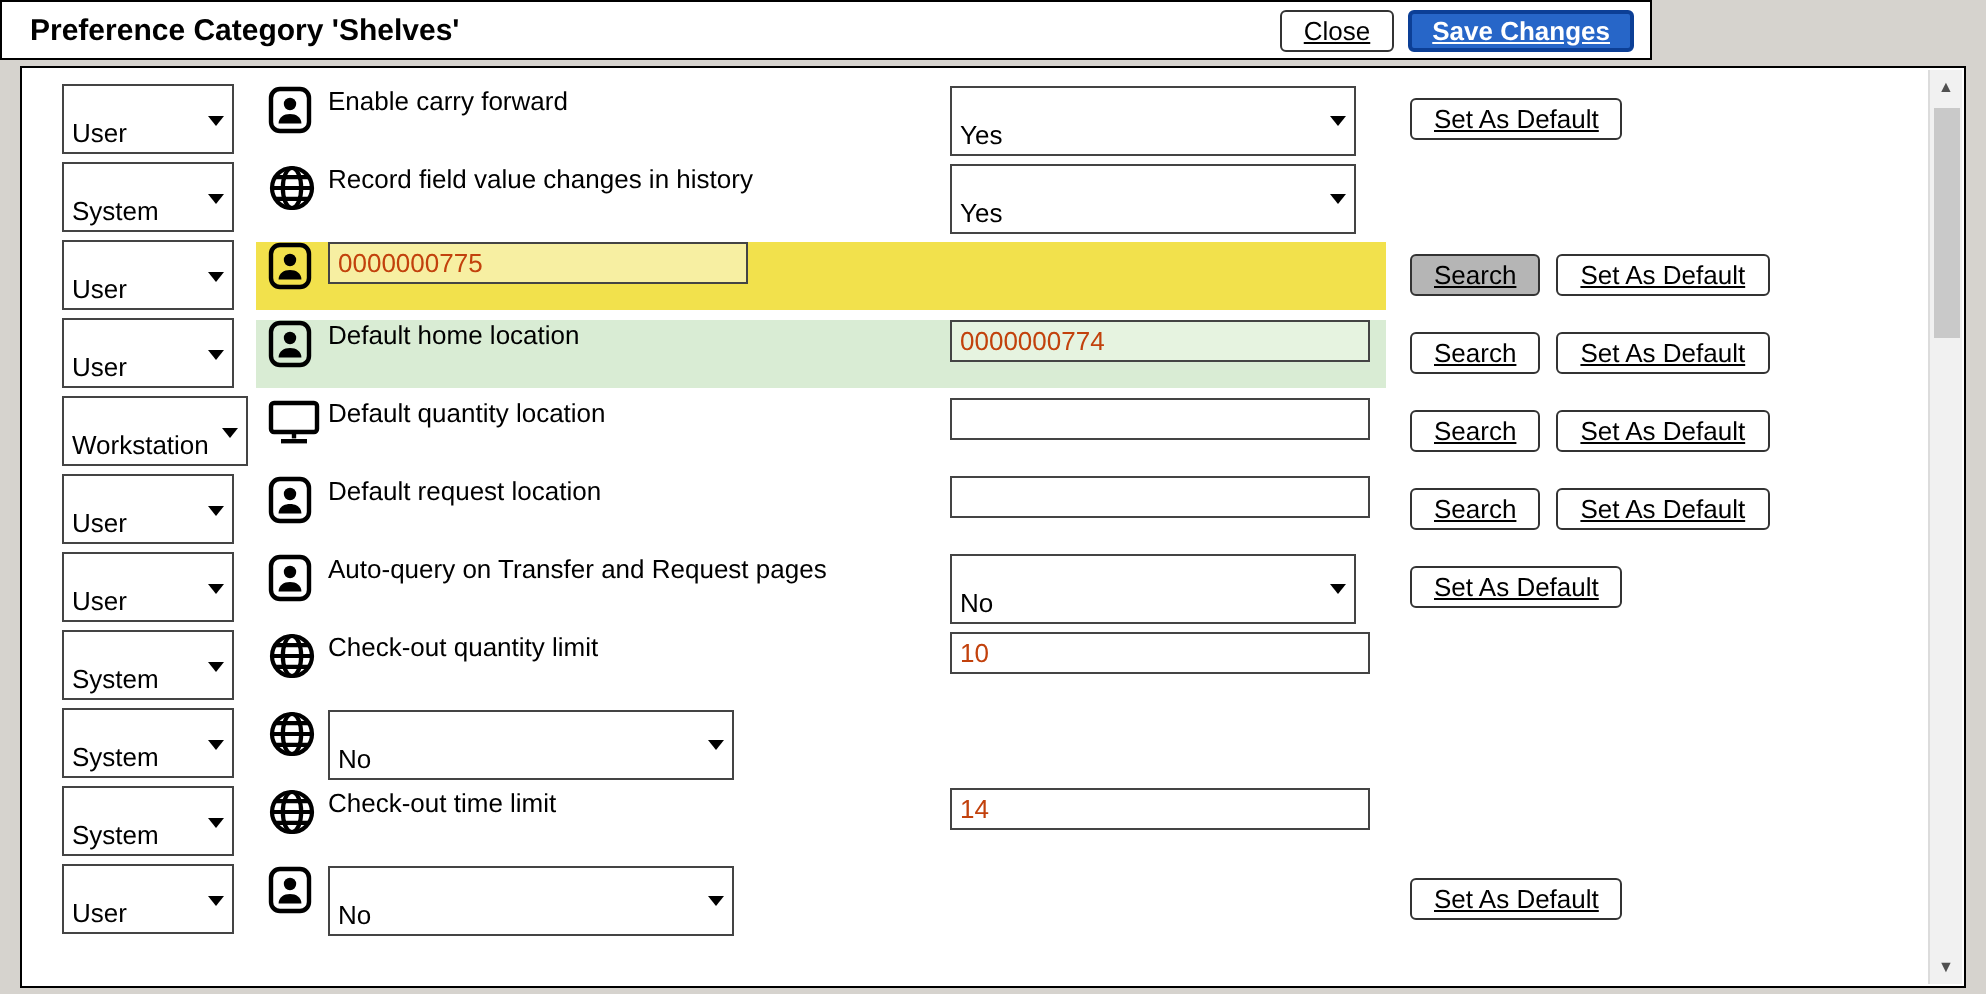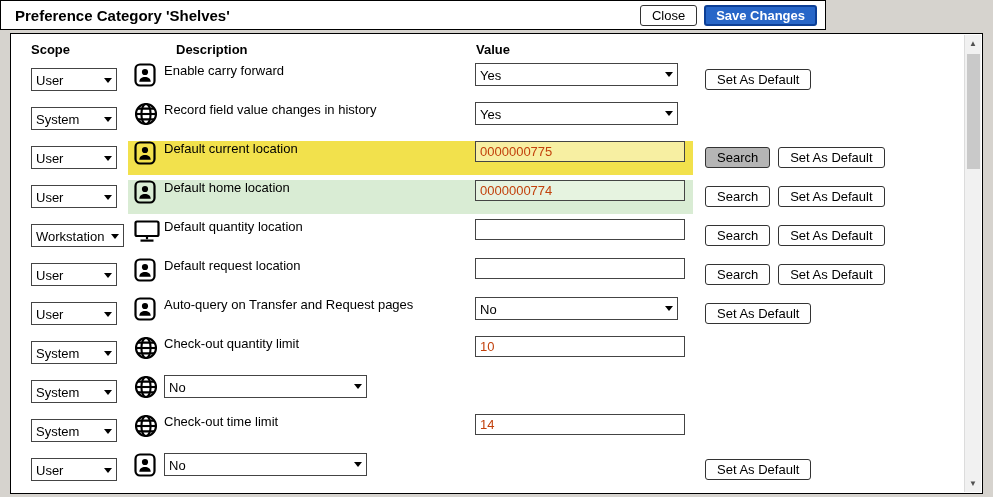--- a/index.html
+++ b/index.html
@@ -21,21 +21,21 @@
     position:absolute;left:0;top:0;width:826px;height:30px;
     background:#ffffff;border:1px solid #000;
     display:flex;align-items:center;
     padding:0 8px 0 14px;gap:7px;
   }
   .titlebar .title{font-size:15px;font-weight:bold;color:#000;flex:1;}
   .btn{
     font:13px "Liberation Sans",sans-serif;
     background:#fff;color:#000;
     border:1px solid #333;border-radius:3px;
-    padding:2px 11px;cursor:default;white-space:nowrap;
+    padding:2px 11px;cursor:default;white-space:nowrap;text-decoration:underline;
   }
   .btn.primary{
     background:var(--save-blue);color:#fff;font-weight:bold;
     border:2px solid #0c3f96;padding:1px 10px;
   }
   .btn.search-active{background:var(--search-gray);}
   
   .panel{
     position:absolute;left:10px;top:33px;width:973px;height:461px;
     background:#fff;border:1px solid #000;overflow:hidden;
@@ -46,21 +46,21 @@
   .h-scope{width:145px;}
   .h-desc{width:300px;}
   
   .pref-row{display:flex;align-items:center;height:39px;}
   .scope-cell{width:97px;}
   .selwrap{position:relative;display:inline-block;}
   select{
     appearance:none;-webkit-appearance:none;
     font:13px "Liberation Sans",sans-serif;
     border:1px solid #444;border-radius:0;background:#fff;color:#000;
-    padding:4px 18px 2px 4px;min-width:86px;
+    padding:16px 18px 2px 4px;min-width:86px;
   }
   select.value-select{width:203px;}
   .selwrap::after{
     content:"";position:absolute;right:5px;top:50%;margin-top:-2px;
     border-left:4px solid transparent;border-right:4px solid transparent;
     border-top:5px solid #000;pointer-events:none;
   }
   .band{display:flex;align-items:flex-start;height:34px;width:565px;padding-left:6px;}
   .band.yellow{background:var(--hl-yellow);}
   .band.green{background:var(--hl-green);}
@@ -88,25 +88,20 @@
 <body>
 
 <div class="titlebar">
   <span class="title">Preference Category 'Shelves'</span>
   <button class="btn">Close</button>
   <button class="btn primary">Save Changes</button>
 </div>
 
 <div class="panel">
   <div class="panel-inner">
-    <div class="col-headers">
-      <span class="h-scope">Scope</span>
-      <span class="h-desc">Description</span>
-      <span class="h-value">Value</span>
-    </div>
     <div id="rows">
   <div class="pref-row">
     <div class="scope-cell">
       <span class="selwrap"><select class="scope-select"><option>User</option></select></span>
     </div>
     <div class="band">
       <span class="row-icon">
               <svg width="22" height="24" viewBox="0 0 22 24">
                 <rect x="1.5" y="1.5" width="19" height="21" rx="4.5" fill="none" stroke="#000" stroke-width="2.2"></rect>
                 <circle cx="11" cy="9" r="3.1" fill="#000"></circle>
@@ -149,21 +144,20 @@
       <span class="selwrap"><select class="scope-select"><option>User</option></select></span>
     </div>
     <div class="band yellow">
       <span class="row-icon">
               <svg width="22" height="24" viewBox="0 0 22 24">
                 <rect x="1.5" y="1.5" width="19" height="21" rx="4.5" fill="none" stroke="#000" stroke-width="2.2"></rect>
                 <circle cx="11" cy="9" r="3.1" fill="#000"></circle>
                 <path d="M5.3 18.8c0-3.2 2.6-4.8 5.7-4.8s5.7 1.6 5.7 4.8z" fill="#000"></path>
               </svg>
             </span>
-      <span class="row-desc">Default current location</span>
       <span class="value-cell">
               <input class="value-input" value="0000000775" style="">
             </span>
     </div>
     <div class="btn-cell">
             <button class="btn search-active">Search</button>
             <button class="btn">Set As Default</button>
           </div>
   </div>
 

